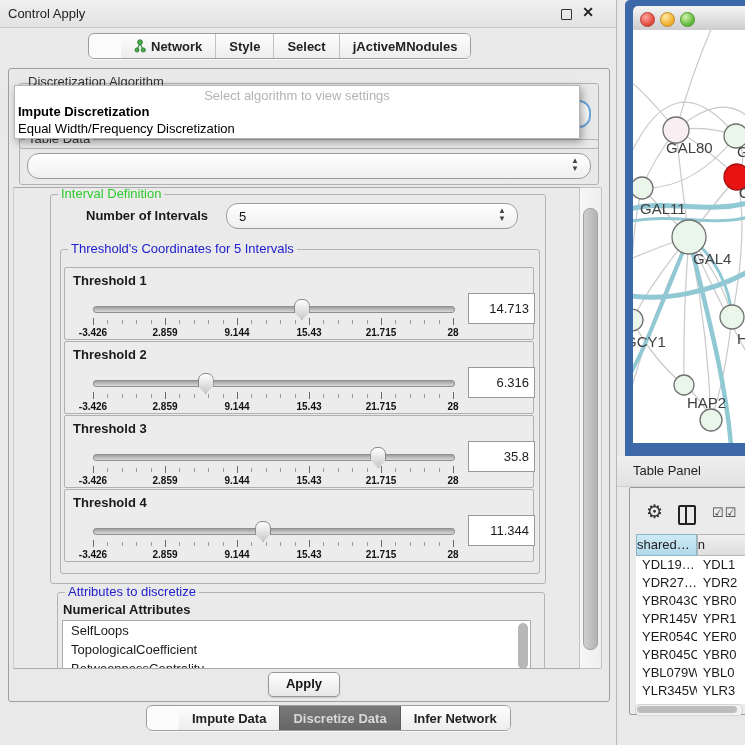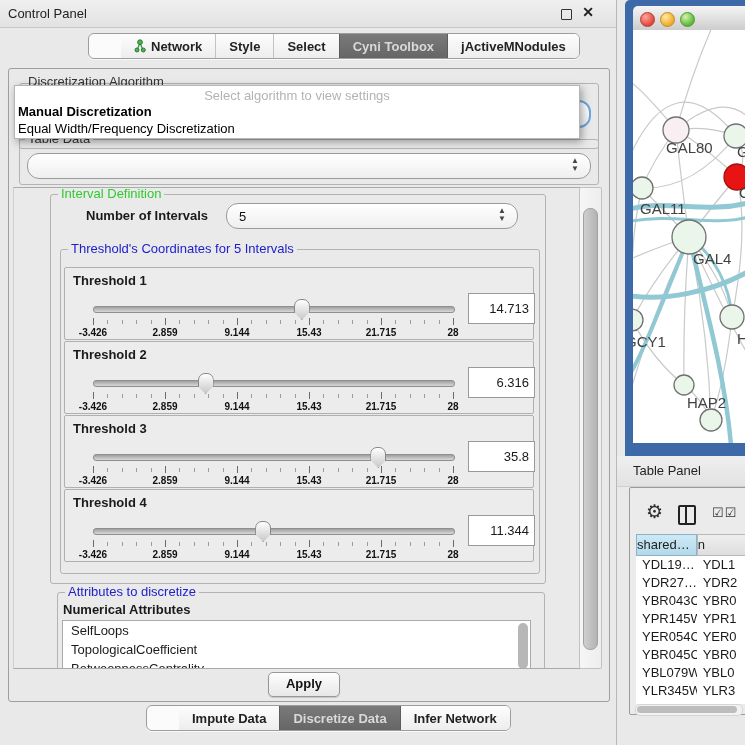--- a/index.html
+++ b/index.html
@@ -105,44 +105,41 @@
   #tp-hscroll .thumb{position:absolute;left:1px;top:1px;width:100px;height:7px;background:#bdbdbd;border-radius:4px;}
 
   svg text{font-family:"Liberation Sans",sans-serif;}
 </style>
 </head>
 <body>
 
 <div class="abs" id="control-panel">
 
   <div class="abs cp-titlebar">
-    <span class="abs cp-title">Control Panel</span>
+    <span class="abs cp-title">Control Apply</span>
     <span class="abs float-icon"></span>
     <span class="abs close-icon">✕</span>
   </div>
 
   <div class="abs seg" id="top-tabs">
       <div class="segitem">
         <svg width="12" height="14">
           <line x1="6" y1="4" x2="3" y2="11" stroke="#2f8f3a" stroke-width="1.2"></line>
           <line x1="6" y1="4" x2="9" y2="11" stroke="#2f8f3a" stroke-width="1.2"></line>
           <circle cx="6" cy="3.2" r="2.4" fill="#49b44f" stroke="#2f7a36"></circle>
           <circle cx="3" cy="11" r="2" fill="#49b44f" stroke="#2f7a36"></circle>
           <circle cx="9.3" cy="11" r="2" fill="#49b44f" stroke="#2f7a36"></circle>
         </svg>
         <span>Network</span>
       </div>
       <div class="segitem">
         <span>Style</span>
       </div>
       <div class="segitem">
         <span>Select</span>
-      </div>
-      <div class="segitem sel">
-        <span>Cyni Toolbox</span>
       </div>
       <div class="segitem">
         <span>jActiveMNodules</span>
       </div>
     </div>
 
   <div class="abs" id="outer-panel">
 
     <div class="abs groupbox" style="left:10px;top:14px;width:578px;height:64px;"></div>
     <span class="grouplabel" style="left:16px;top:6px;color:#333;">Discretization Algorithm</span>
@@ -352,21 +349,21 @@
       <div class="segitem sel">
         <span>Discretize Data</span>
       </div>
       <div class="segitem">
         <span>Infer Network</span>
       </div>
     </div>
 
   <div class="abs" id="algo-popup">
     <span class="ph">Select algorithm to view settings</span>
-    <span class="opt b">Manual Discretization</span>
+    <span class="opt b">Impute Discretization</span>
     <span class="opt">Equal Width/Frequency Discretization</span>
   </div>
 </div>
 
 <div class="abs" id="net-window">
   <div id="net-titlebar">
     <span class="tl red"></span>
     <span class="tl yellow"></span>
     <span class="tl green"></span>
   </div>

